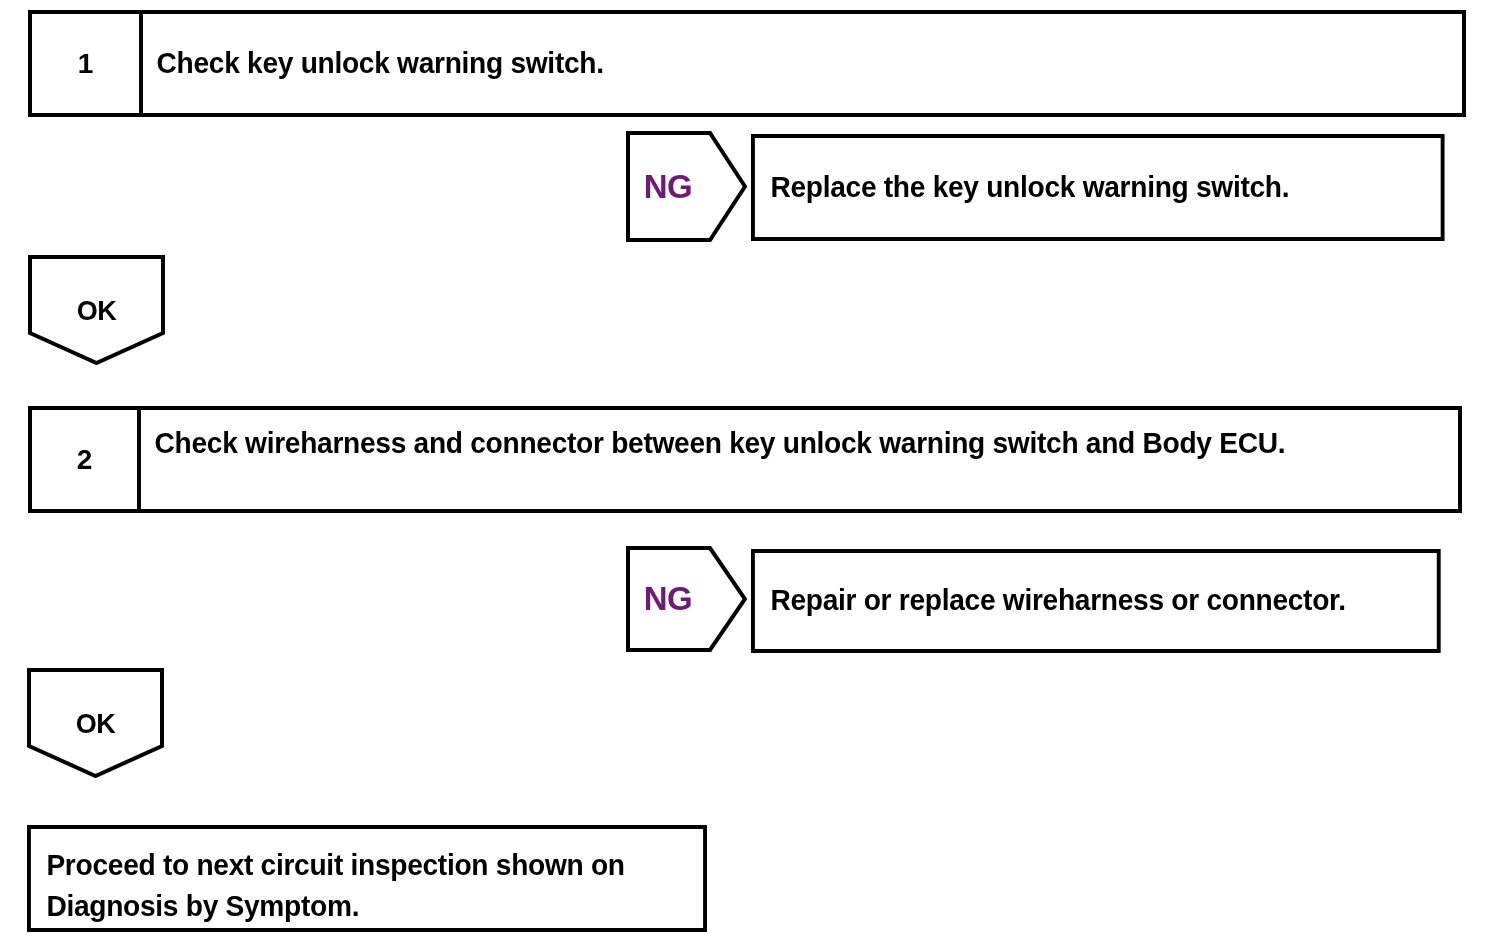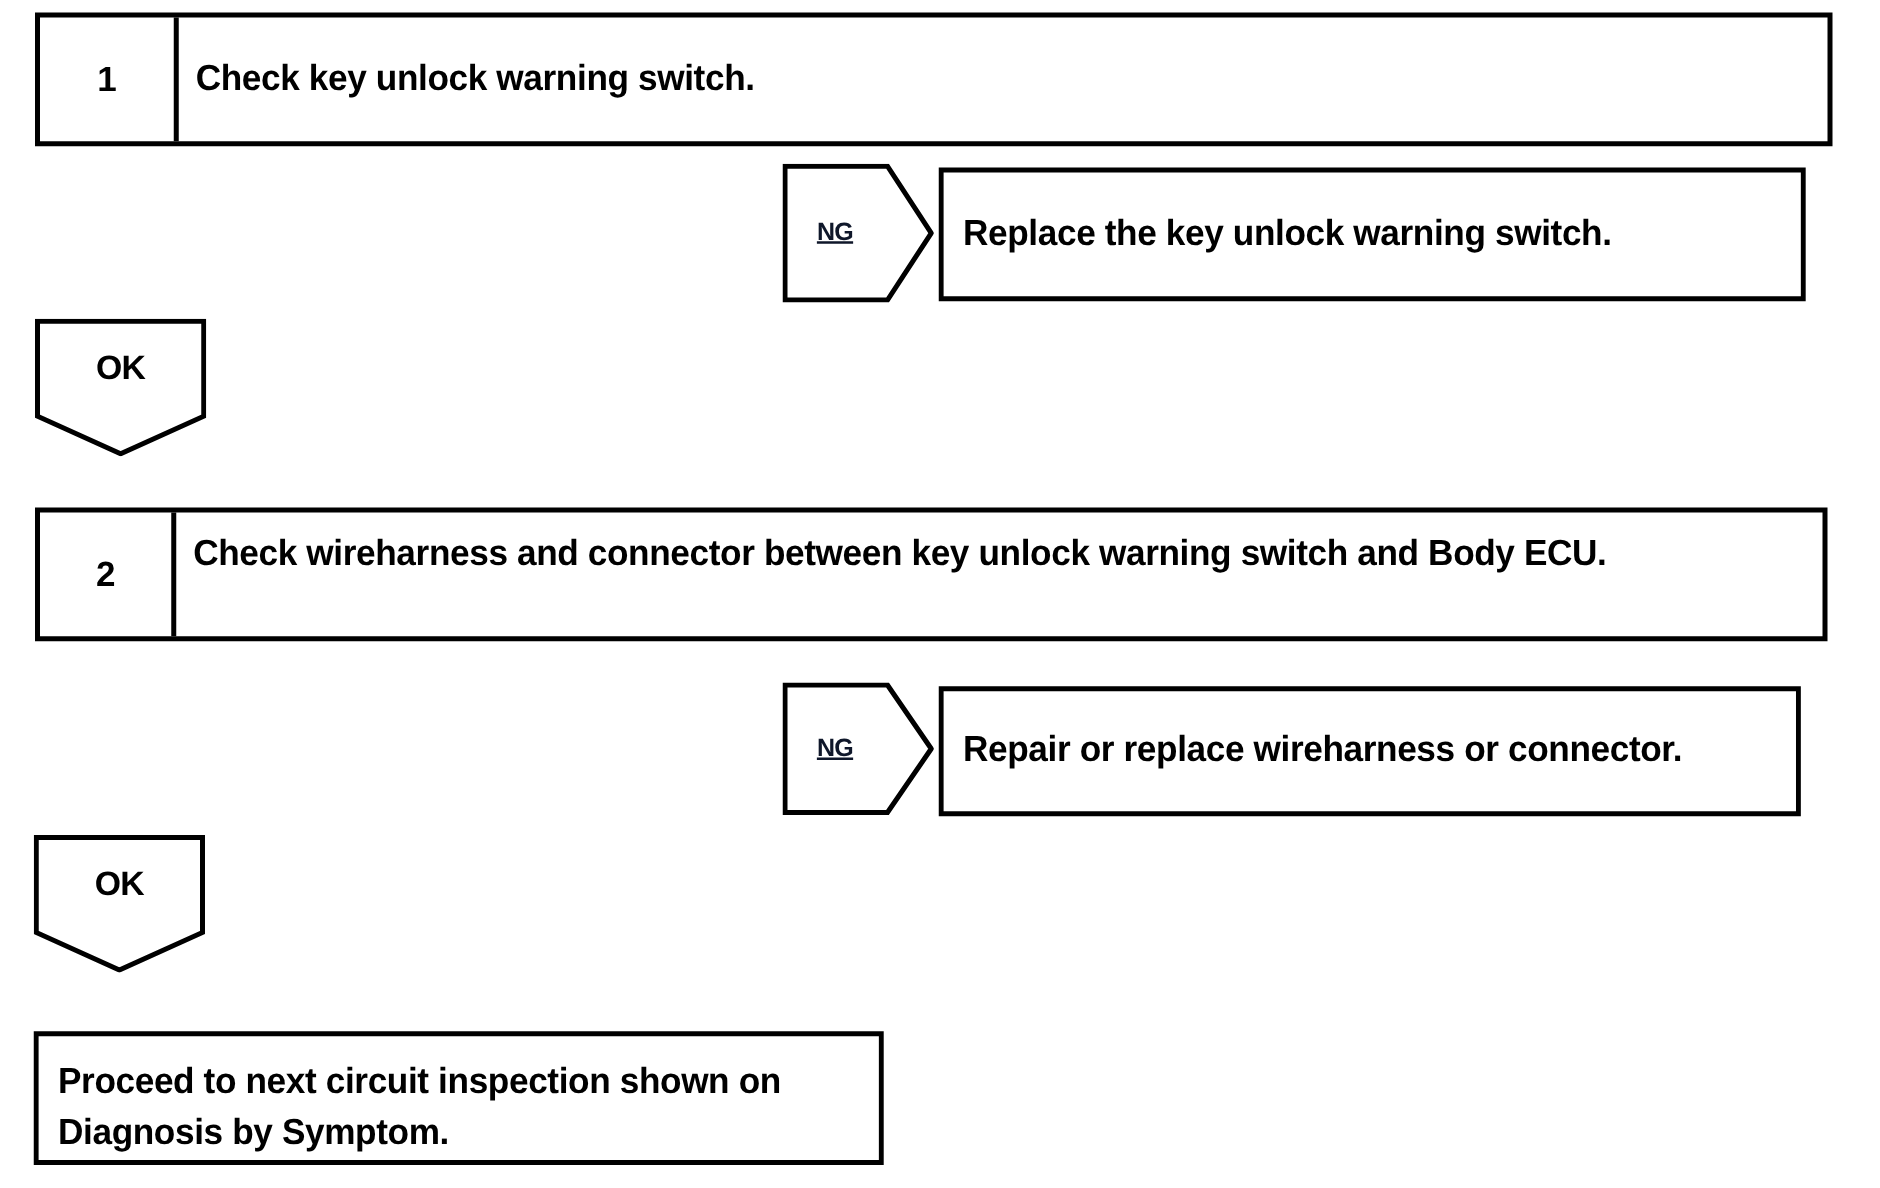--- a/index.html
+++ b/index.html
@@ -91,40 +91,39 @@
   .ng-tag .tag-label {
     position: absolute;
     left: 0;
     top: 0;
     width: 84px;
     height: 100%;
     display: flex;
     align-items: center;
     justify-content: center;
     font-weight: bold;
-    font-size: 20px;
-    color: #0f172a;
+    font-size: 33px;
+    color: #701a75;
     letter-spacing: -0.5px;
-    text-decoration: underline;
   }
 
   
   .ok-tag {
     position: absolute;
   }
   .ok-tag svg {
     position: absolute;
     left: 0;
     top: 0;
     display: block;
   }
   .ok-tag .tag-label {
     position: absolute;
     left: 0;
-    top: 0;
+    top: 17px;
     width: 100%;
     height: 78px;
     display: flex;
     align-items: center;
     justify-content: center;
     font-weight: bold;
     font-size: 27px;
     color: #000000;
     letter-spacing: -0.5px;
   }

